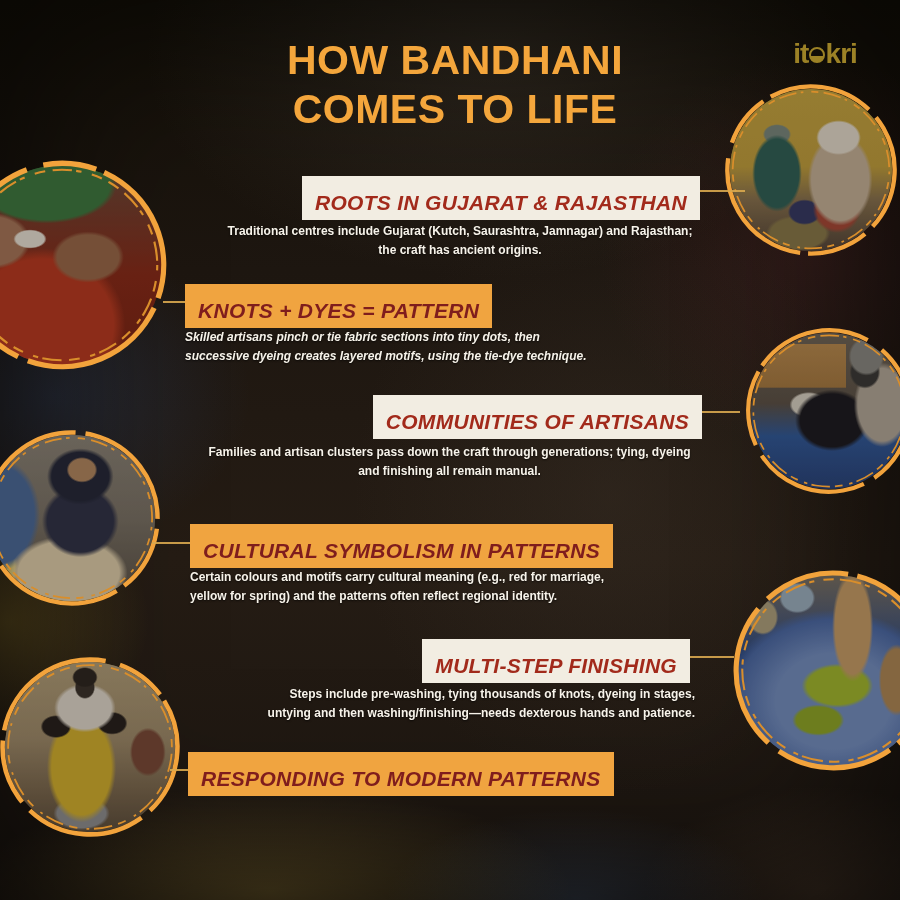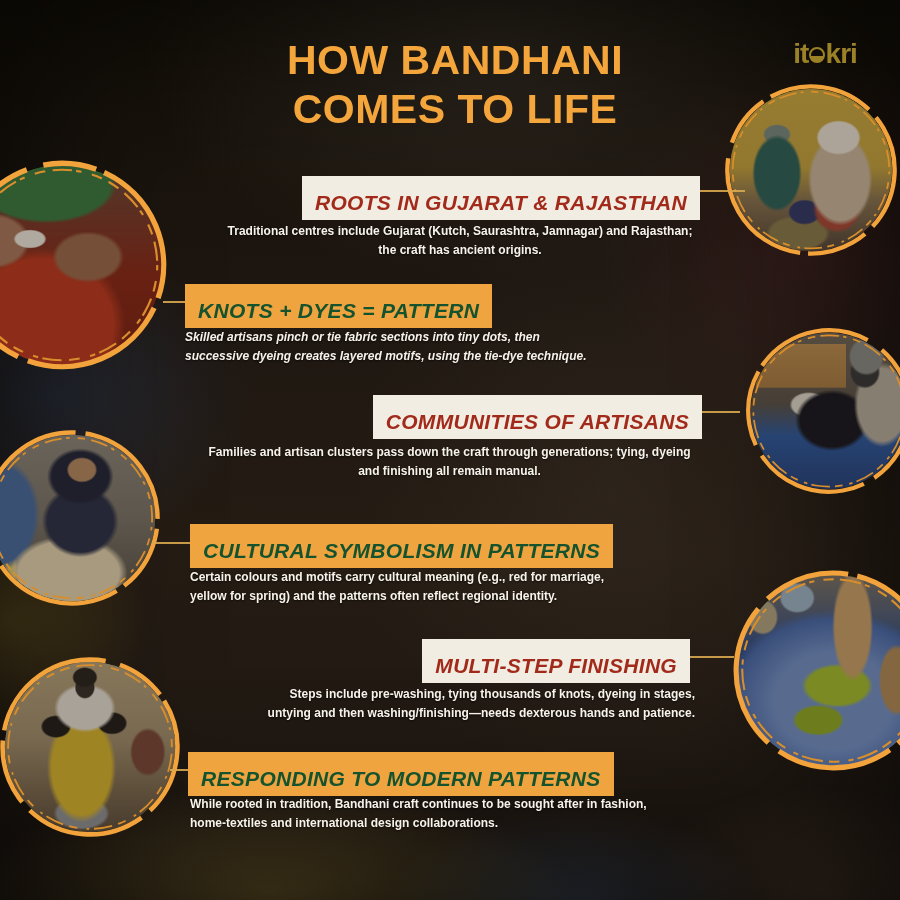--- a/index.html
+++ b/index.html
@@ -29,21 +29,21 @@
     color:#9C8226;font-weight:bold;font-size:28px;letter-spacing:-1px;}
   .brand .o-glyph{display:inline-block;width:.58em;height:.58em;margin:0 .02em;
     border:.105em solid currentColor;border-radius:50%;
     background:linear-gradient(to top, currentColor 42%, transparent 42%);}
 
   
   .sec-head{position:absolute;display:inline-block;white-space:nowrap;
     font-style:italic;font-weight:bold;font-size:21px;line-height:1;
     padding:16px 13px 7px;letter-spacing:.3px;}
   .head-cream{background:#F2EDE2;color:#A22A1B;}
-  .head-orange{background:#F0A440;color:#14532d;}
+  .head-orange{background:#F0A440;color:#7f1d1d;}
 
   
   .sec-body{position:absolute;color:#F7F3EA;font-weight:bold;font-size:12px;
     line-height:19px;text-shadow:0 1px 2px rgba(0,0,0,.65);}
 
   
   .connector{position:absolute;height:2px;background:#D9A84F;opacity:.9;}
 
   
   .photo-circle{position:absolute;}
@@ -195,15 +195,14 @@
   <div class="sec-body" style="left:190px;top:568px;width:430px;text-align:left;">Certain colours and motifs carry cultural meaning (e.g., red for marriage, yellow for spring) and the patterns often reflect regional identity.</div>
 
   <div class="sec-head head-cream" style="right:210px;top:639px;">
     <span>MULTI-STEP FINISHING</span>
   </div>
   <div class="sec-body" style="right:205px;top:685px;width:445px;text-align:right;">Steps include pre-washing, tying thousands of knots, dyeing in stages, untying and then washing/finishing—needs dexterous hands and patience.</div>
 
   <div class="sec-head head-orange" style="left:188px;top:752px;">
     <span>RESPONDING TO MODERN PATTERNS</span>
   </div>
-  <div class="sec-body" style="left:190px;top:795px;width:465px;text-align:left;">While rooted in tradition, Bandhani craft continues to be sought after in fashion, home-textiles and international design collaborations.</div>
 
 </div>
 
 </body></html>

